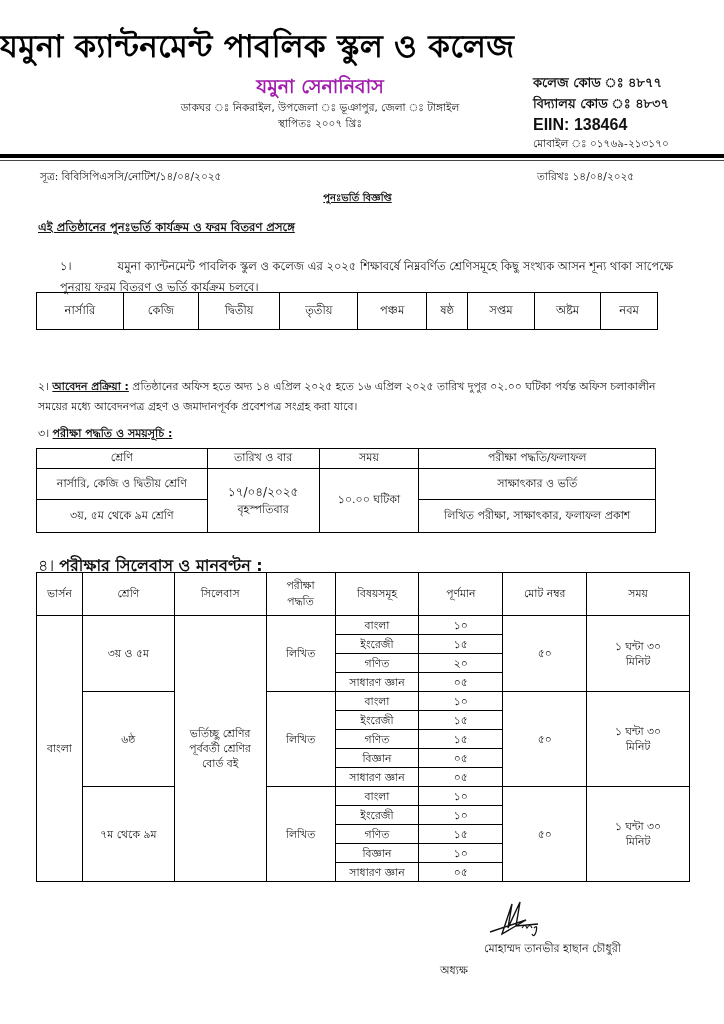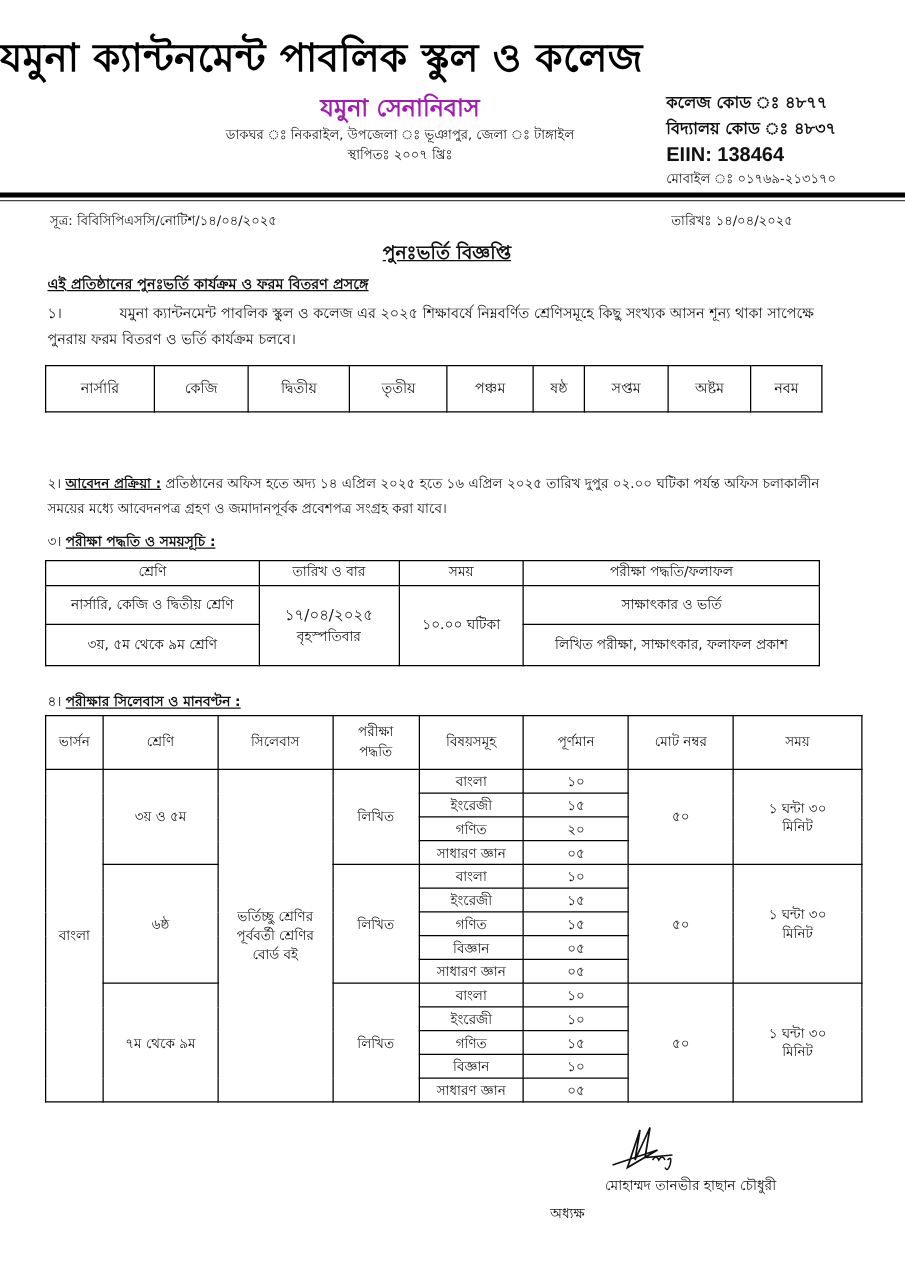--- a/index.html
+++ b/index.html
@@ -27,28 +27,28 @@
   }
   .codes { left: 533px; top: 72px; font-size: 13px; font-weight: bold; line-height: 21px; }
   .codes .eiin { font-family: "Liberation Sans", sans-serif; font-size: 16px; font-weight: bold; }
   .codes .mobile { font-size: 10.5px; font-weight: normal; line-height: 16px; }
   .rule-thick { left: 0; width: 724px; top: 154px; height: 4px; background: #000; }
   .rule-thin { left: 0; width: 724px; top: 160px; height: 1px; background: #444; }
   .ref { left: 40px; top: 169px; font-size: 10.5px; }
   .date { left: 537px; top: 169px; font-size: 10.5px; }
   .notice-title {
     left: 0; width: 715px; top: 190px; text-align: center;
-    font-size: 15px; font-weight: bold; text-decoration: underline;
+    font-size: 10px; font-weight: bold; text-decoration: underline;
   }
   .subject { left: 38px; top: 219px; font-size: 11.5px; font-weight: bold; text-decoration: underline; }
   .para { left: 38px; width: 640px; font-size: 11.5px; line-height: 21px; }
-  .para1 { top: 240px; }
+  .para1 { top: 256px; margin-left: 22px; }
   .para2 { top: 377px; font-size: 10.8px; line-height: 20px; }
   .section3 { left: 38px; top: 425px; font-size: 11px; }
-  .section4 { left: 38px; top: 553px; font-size: 11px; }
+  .section4 { left: 38px; top: 553px; font-size: 16px; text-decoration: underline; }
   .ul-bold { font-weight: bold; text-decoration: underline; }
   .indent { display: inline-block; width: 46px; }
 
   table { border-collapse: collapse; position: absolute; }
   td, th { border: 1px solid #000; text-align: center; vertical-align: middle; font-weight: normal; padding: 0; }
 
   .t-classes { left: 36px; top: 292px; width: 622px; font-size: 11.5px; border: 1.5px solid #000; }
   .t-classes .hdr td { height: 35px; }
   .t-classes .row td { height: 36px; }
 

